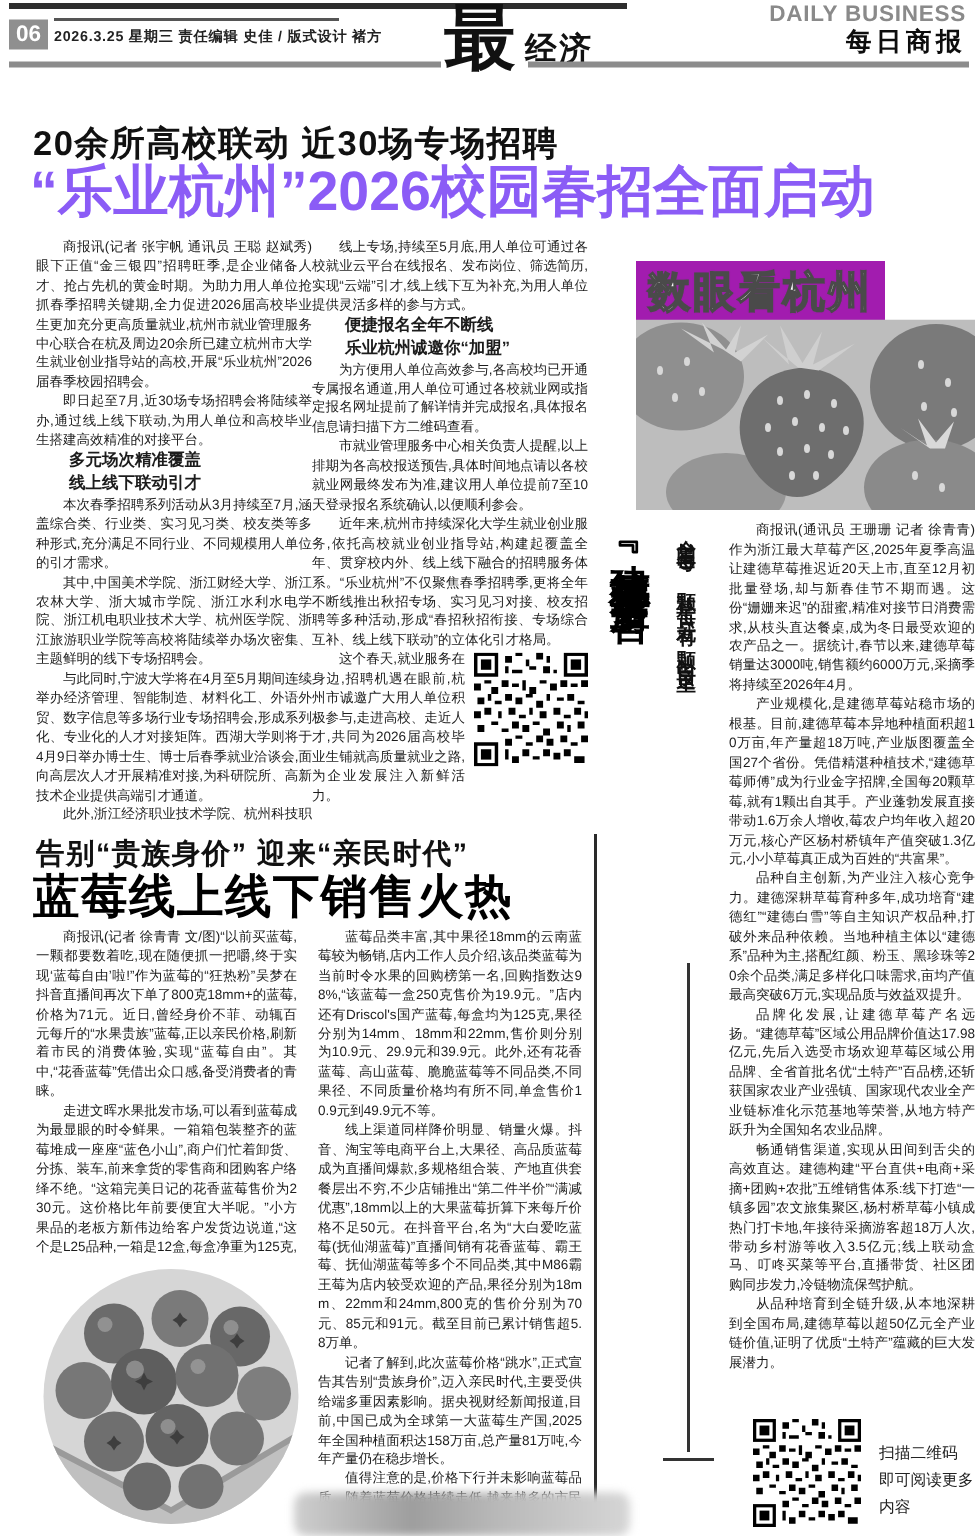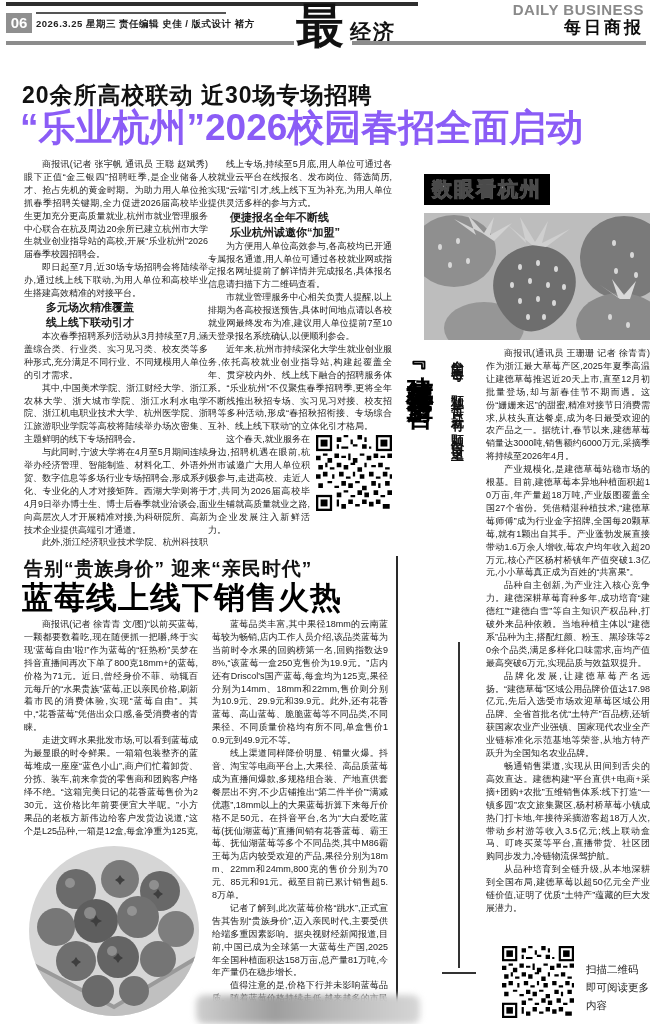--- a/index.html
+++ b/index.html
@@ -32,22 +32,22 @@
   .bt{font-size:9px;line-height:12.9px;text-align:justify;word-break:break-all;color:#1c1c1c;overflow:hidden;}
   .bt p{margin:0;text-indent:2em;}
   .subhead{font-weight:bold;font-size:11px;line-height:15px;margin:6px 0 4px;text-indent:0;}
   .cols{display:flex;}
   .col{flex:1;}
   .a1-cols{left:24px;top:158px;width:368px;height:390px;}
   .a3-col1{left:24px;top:618px;width:174px;height:220px;}
   .a3-col2{left:212px;top:618px;width:176px;height:392px;}
   .straw-col{left:486px;top:347px;width:164px;height:594px;}
   
-  .feature-label{left:424px;top:174px;background:#000000;color:#ffffff;
-    font-size:20px;font-weight:900;letter-spacing:2px;padding:2px 8px;
+  .feature-label{left:424px;top:174px;background:#a21caf;color:#ffffff;
+    font-size:28px;font-weight:900;letter-spacing:2px;padding:2px 8px;
     -webkit-text-stroke:1px #4a4a4a;text-shadow:0 0 1px #4a4a4a;}
   .straw-photo{left:424px;top:213px;width:226px;height:127px;}
   .v-kicker{left:448px;top:350px;height:284px;writing-mode:vertical-rl;
     font-size:13px;font-weight:bold;letter-spacing:4px;color:#111;}
   .v-dash{left:458px;top:642px;width:2px;height:326px;background:#333;}
   .v-tick{left:442px;top:972px;width:34px;height:2px;background:#333;}
   .v-headline{left:402px;top:352px;height:586px;writing-mode:vertical-rl;
     font-size:27px;font-weight:900;letter-spacing:3px;color:#000;}
   .vsep{left:396px;top:556px;width:1.5px;height:452px;background:#2a2a2a;}
   

